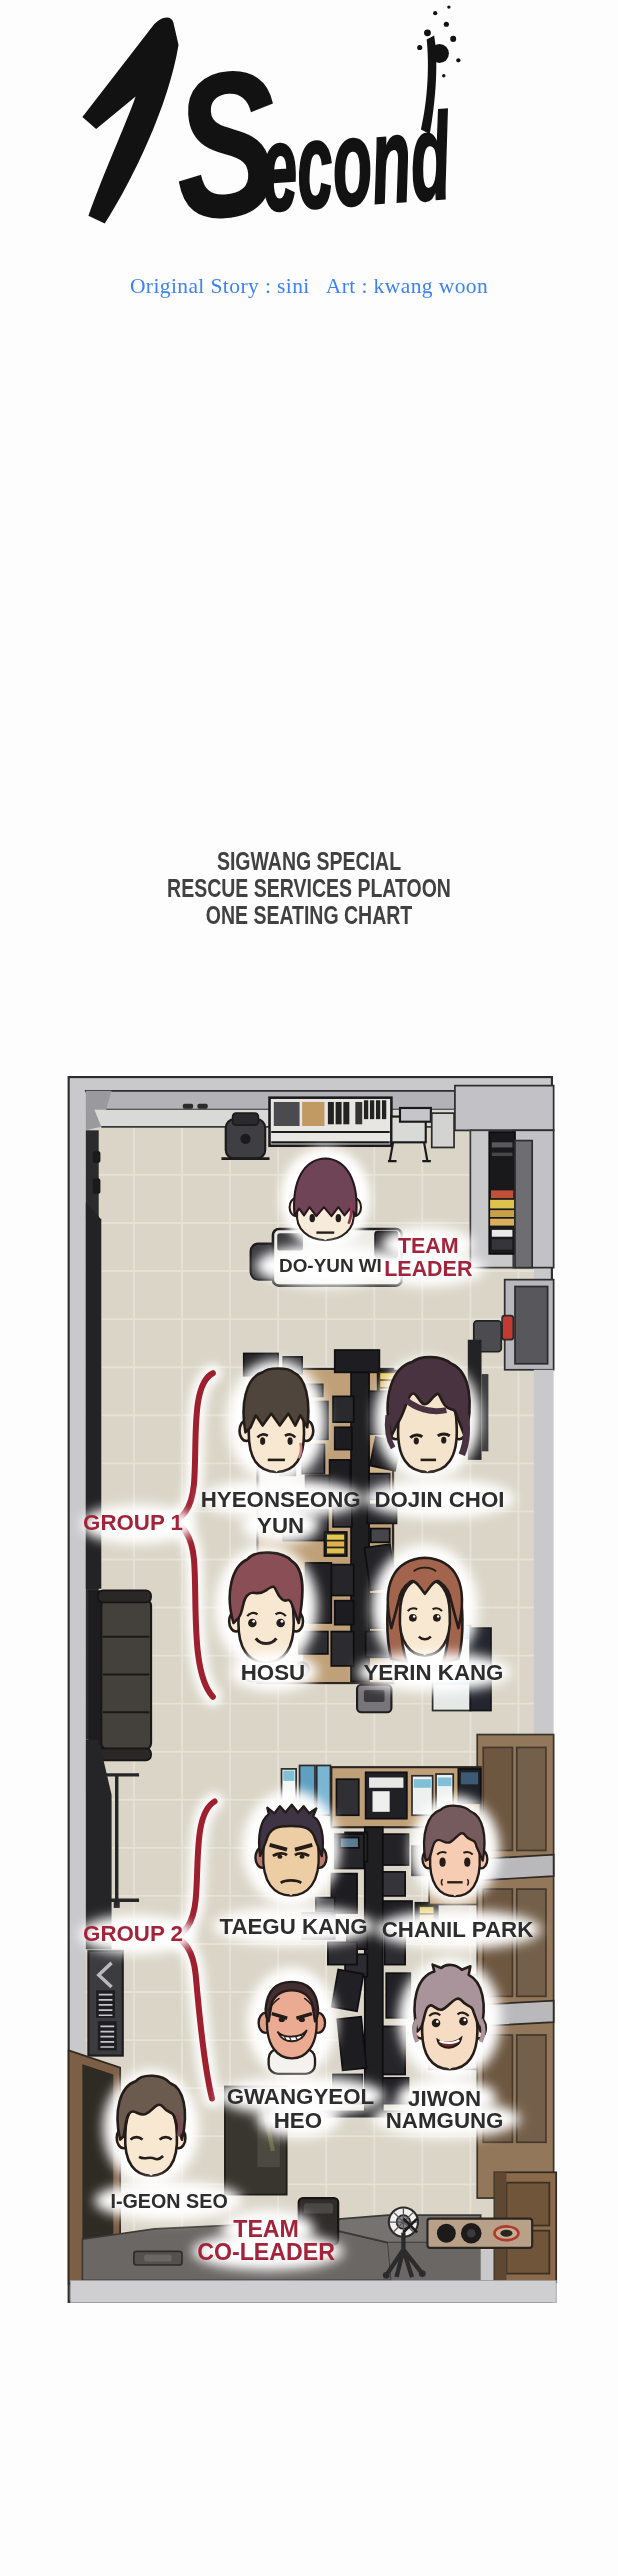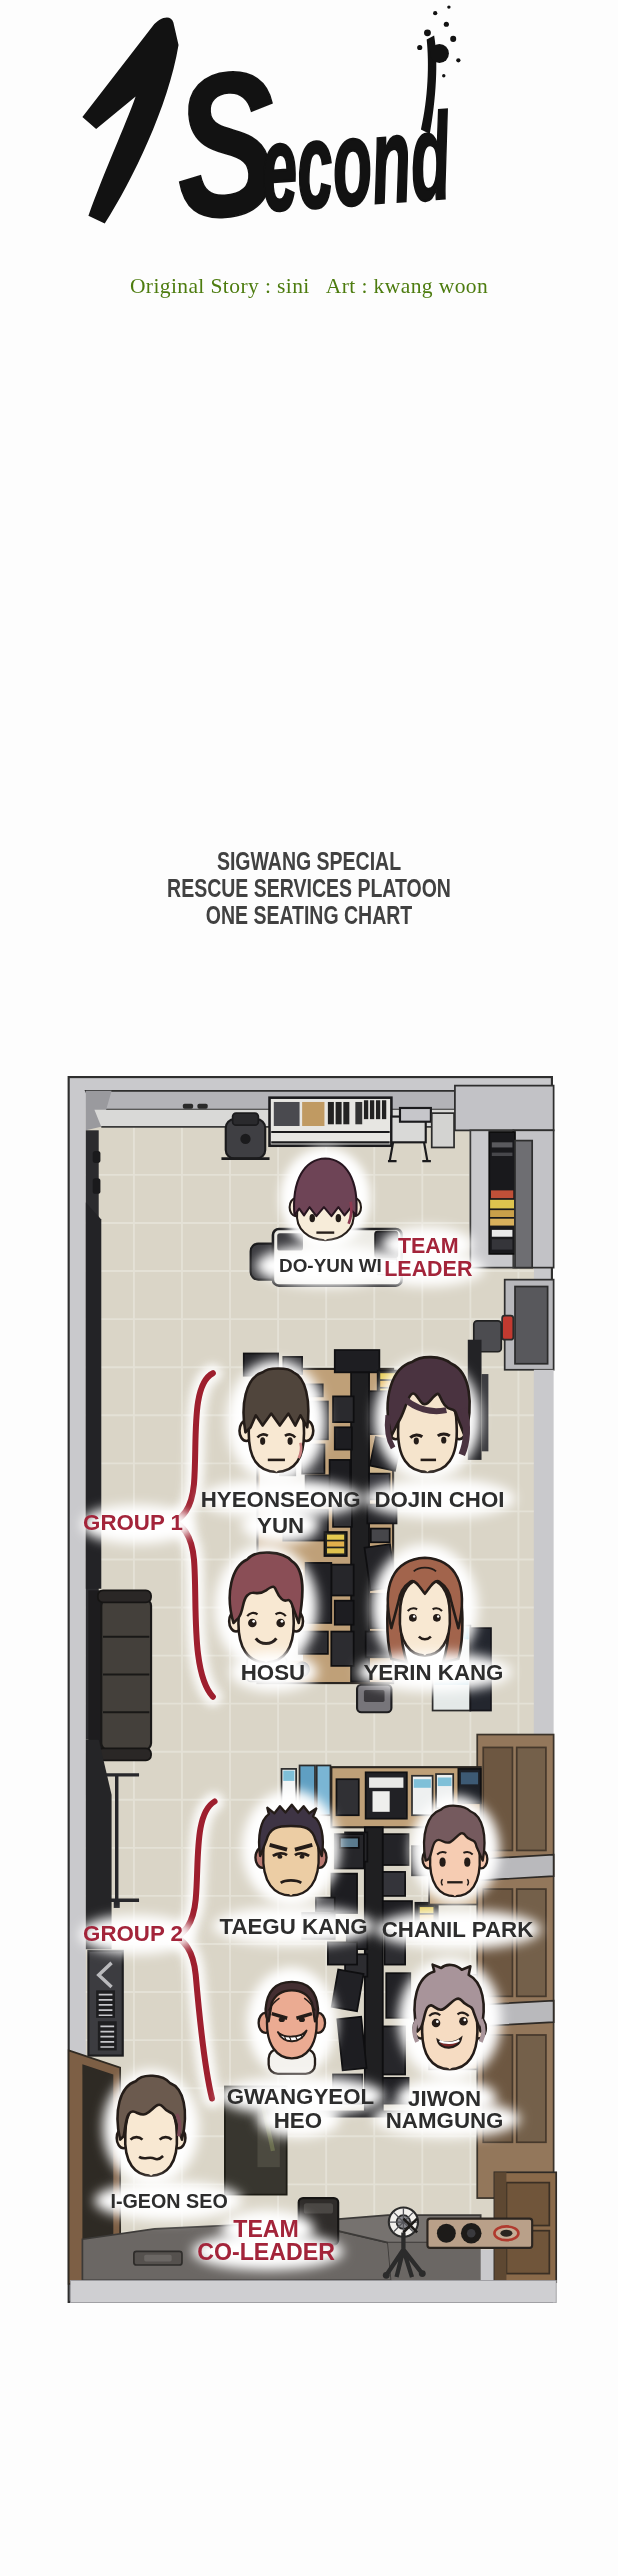--- a/index.html
+++ b/index.html
@@ -1,20 +1,20 @@
 <!DOCTYPE html>
 <html style="font-size:13.7px"><head>
 <meta charset="utf-8">
 <style>
   html,body{margin:0;padding:0;}
   body{width:618px;height:2576px;background:#fdfdfd;position:relative;overflow:hidden;
        font-family:"Liberation Sans",sans-serif;}
   .abs{position:absolute;}
   .credit{width:618px;top:274px;text-align:center;font-family:"Liberation Serif",serif;
-          font-size:21.5px;color:#4d7c0f;letter-spacing:0.4px;}
+          font-size:21.5px;color:#3b82f6;letter-spacing:0.4px;}
   .heading{width:618px;top:846px;text-align:center;font-weight:bold;font-size:25px;
            line-height:27px;color:#414141;letter-spacing:0px;
            transform:scaleX(0.78);transform-origin:309px 0;margin-top:1.7px;}
 </style>
 </head>
 <body>
 
 <svg class="abs" style="left:0;top:0" width="618" height="258" viewBox="0 0 720 300">
 
   <path d="M96,136 L178,30 C186,20 199,16 202,26 L208,52 C196,124 154,210 122,260 L103,251 C122,198 146,146 158,112 L112,150 Z" fill="#121212"></path>

